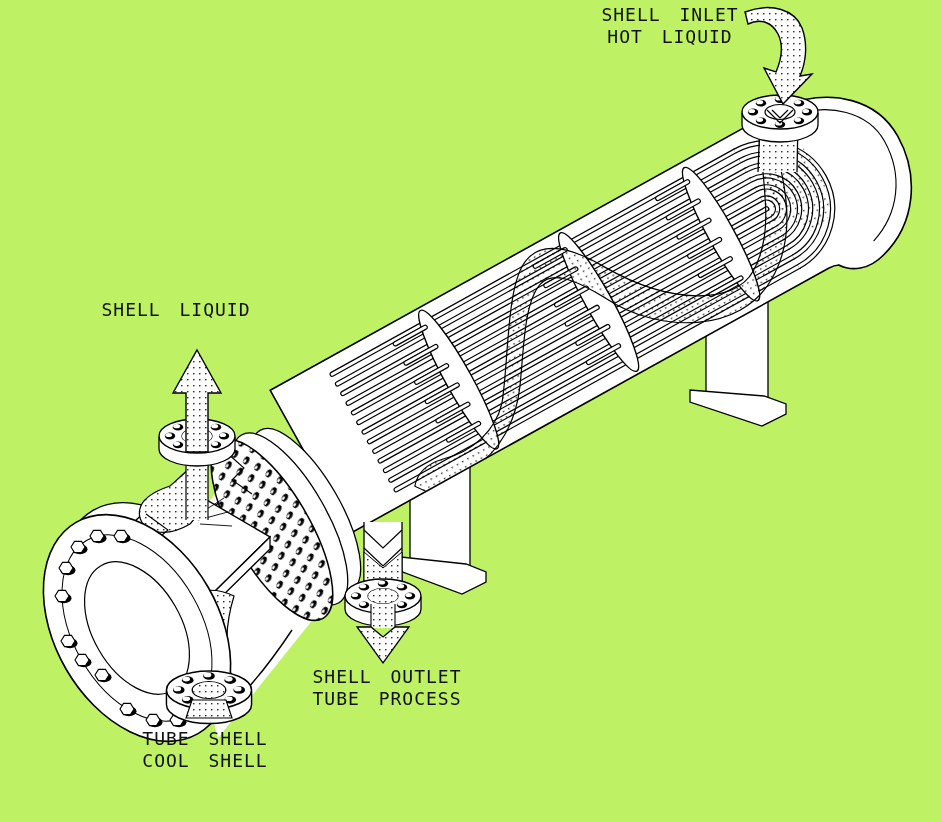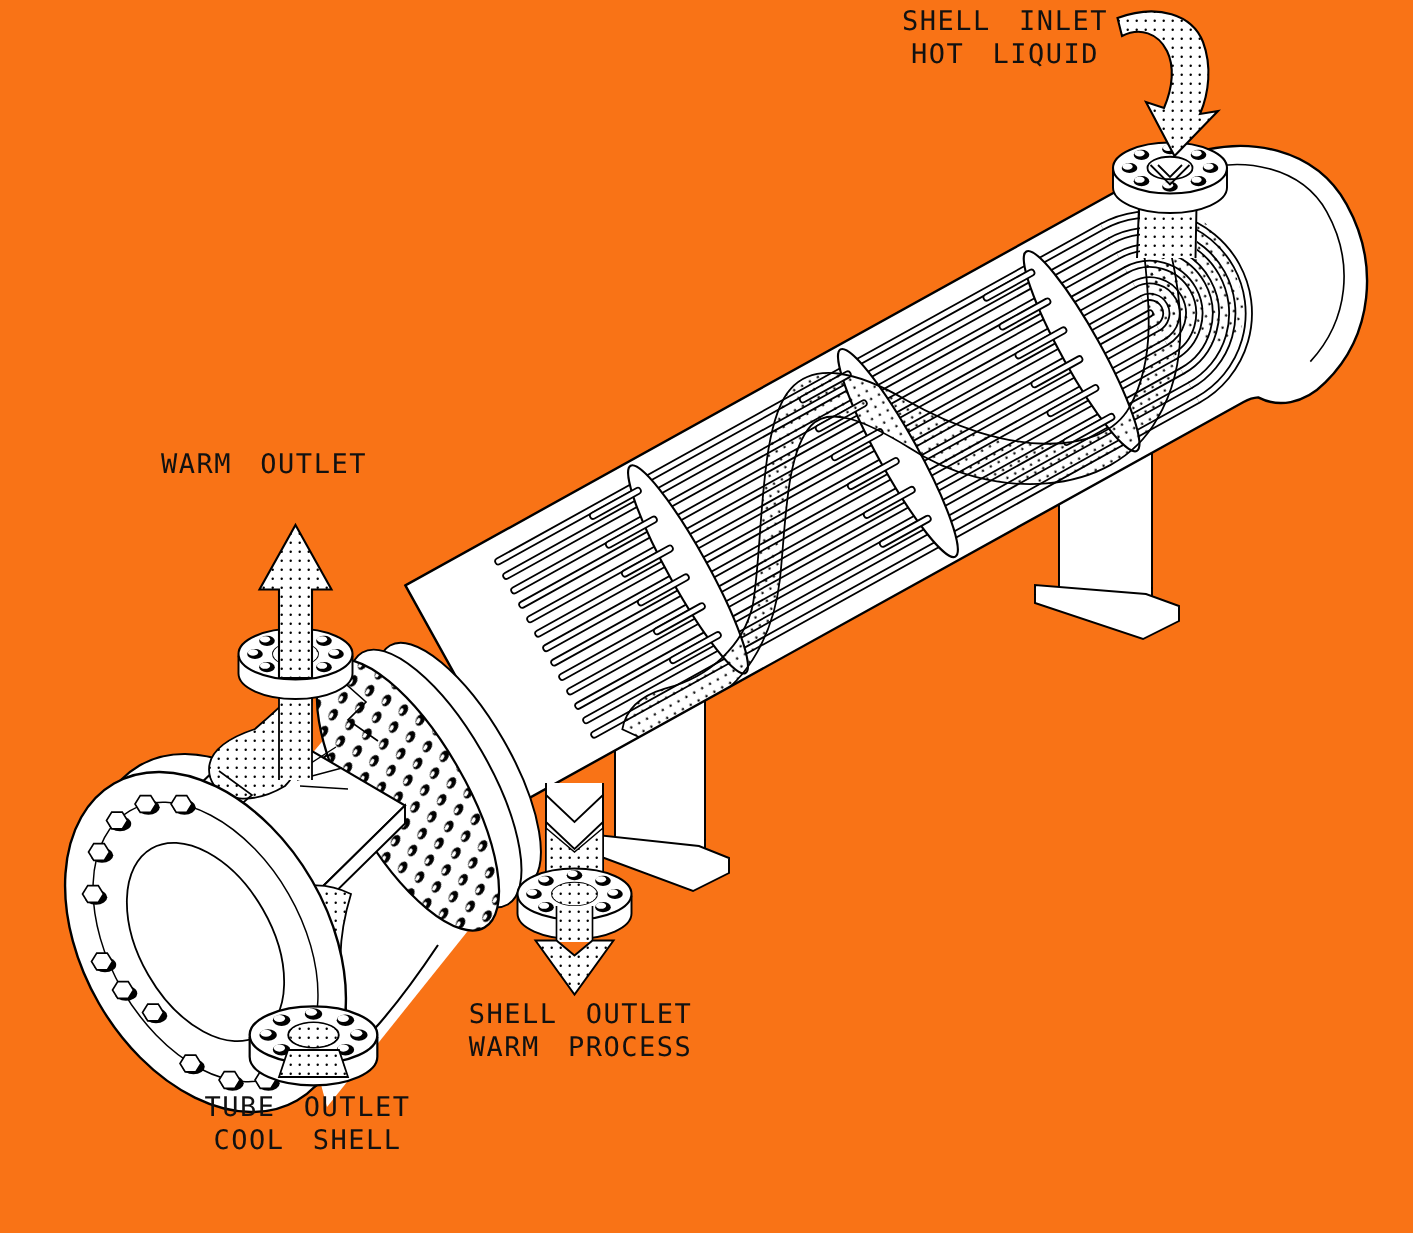--- a/index.html
+++ b/index.html
@@ -1,16 +1,16 @@
 <!DOCTYPE html>
 <html><head>
 <meta charset="utf-8">
 <style>
   html,body{margin:0;padding:0;background:#ffffff;}
-  .stage{position:relative;width:942px;height:822px;background:#f97316;overflow:hidden;
+  .stage{position:relative;width:942px;height:822px;background:#bef264;overflow:hidden;
          font-family:"DejaVu Sans Mono","Liberation Mono",monospace;}
   .stage svg{position:absolute;left:0;top:0;}
   .lbl{position:absolute;width:260px;text-align:center;color:#111;
        font-size:18px;line-height:22px;letter-spacing:1px;word-spacing:7px;white-space:nowrap;}
 </style>
 </head>
 <body>
 
 <div class="stage">
 
@@ -174,24 +174,24 @@
     <ellipse cx="209" cy="690" rx="16" ry="8" fill="url(#stipW)"></ellipse>
     <path d="M192,700 L226,700 L232,718 L186,718 Z" fill="url(#stipW)" stroke="#000" stroke-width="1.2"></path>
   </g>
 </svg>
 
 <div class="lbl" style="left:540px;top:4px;">
   <div>SHELL INLET</div>
   <div>HOT LIQUID</div>
 </div>
 <div class="lbl" style="left:46px;top:299px;">
-  <div>WARM OUTLET</div>
+  <div>SHELL LIQUID</div>
 </div>
 <div class="lbl" style="left:257px;top:666px;text-align:center;">
   <div>SHELL OUTLET</div>
-  <div>WARM PROCESS</div>
+  <div>TUBE PROCESS</div>
 </div>
 <div class="lbl" style="left:75px;top:728px;">
-  <div>TUBE OUTLET</div>
+  <div>TUBE SHELL</div>
   <div>COOL SHELL</div>
 </div>
 
 </div>
 
 </body></html>

